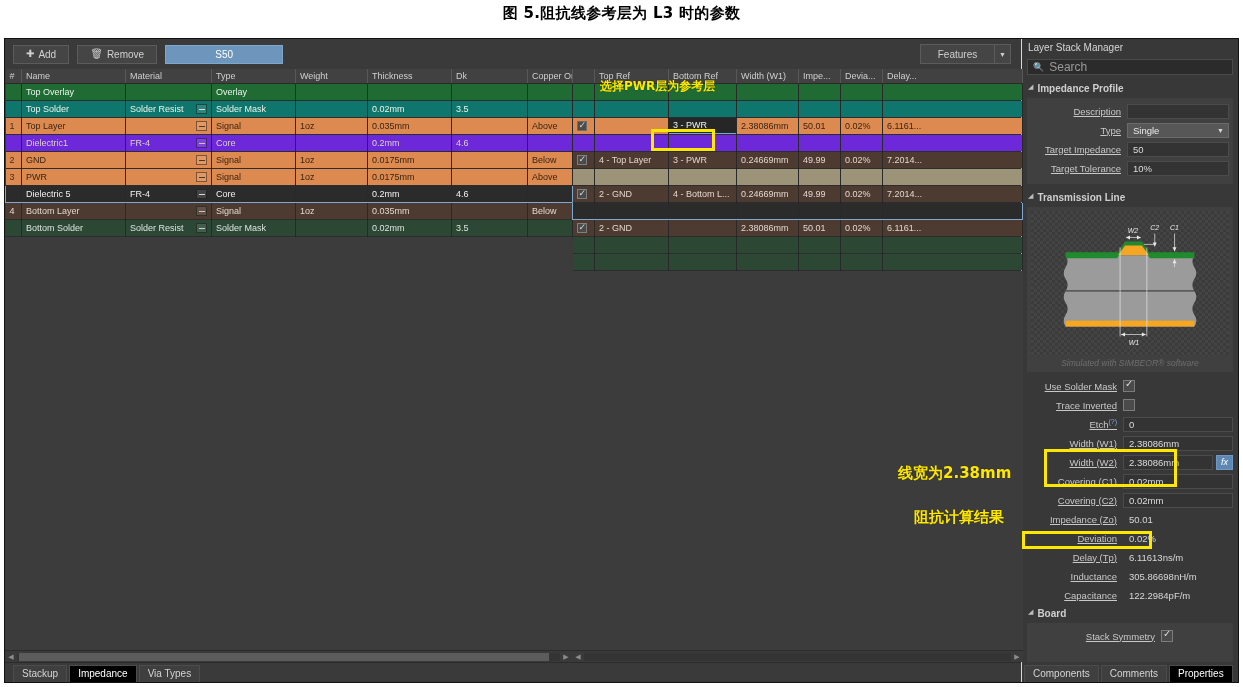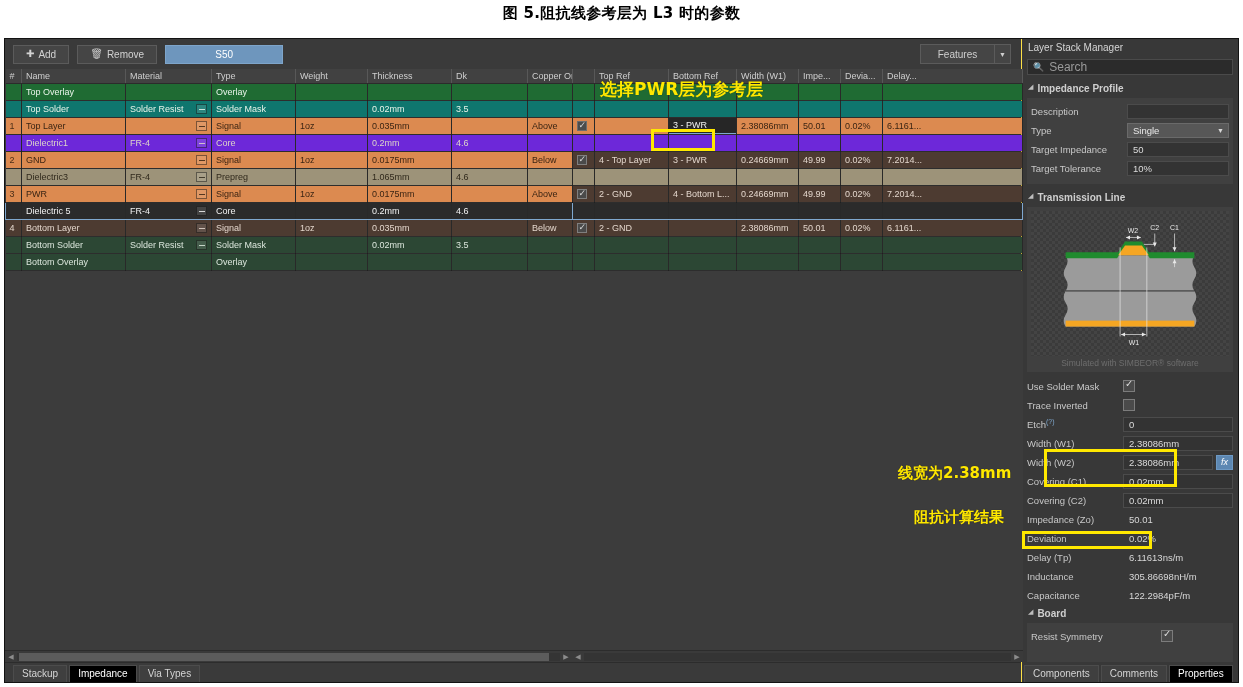--- a/index.html
+++ b/index.html
@@ -222,21 +222,21 @@
   .sect-header {
     font-size:10px; color:#cfcfcf; font-weight:bold;
     padding:2px 0 2px 6px;
     display:flex; align-items:flex-start; gap:4px;
     cursor:pointer;
   }
   .sect-header .tri { font-size:7px; color:#bdbdbd; }
   .sect-body { background:#404040; margin:2px 5px 6px 5px; padding:5px 4px; }
 
   .frow { display:flex; align-items:center; height:16px; margin-bottom:3px; }
-  .flabel { font-size:9.5px; color:#c8c8c8; padding-right:6px; flex:none; }
+  .flabel { font-size:9.5px; color:#c8c8c8; text-align:right; padding-right:6px; flex:none;text-decoration:underline; }
   .fval {
     flex:1; height:15px; background:#333333; border:1px solid #4b4b4b;
     font-size:9.5px; color:#dcdcdc; display:flex; align-items:center; padding-left:5px;
   }
   .fval.plain { background:transparent; border:none; color:#d8d8d8; padding-left:6px; }
   .fsel {
     flex:1; height:15px; background:#575757; border:1px solid #6a6a6a;
     font-size:9.5px; color:#eaeaea; display:flex; align-items:center;
     justify-content:space-between; padding:0 4px 0 5px;
   }
@@ -246,21 +246,21 @@
   .fx {
     width:17px; height:15px; margin-left:3px; flex:none;
     background:#5d88b3; border:1px solid #6d99c4;
     font-size:9px; font-style:italic; color:#ffffff;
     display:flex; align-items:center; justify-content:center;
   }
   .sup { font-size:7px; color:#7fa8cf; vertical-align:super; }
 
   
   #tl-box {
-    background:#404040; margin:2px 5px 6px 5px; padding:4px;
+    background:#404040; margin:2px 5px 6px 5px; padding:4px;font-style:italic;
   }
   #tl-canvas {
     height:145px; position:relative;
     background-color:#3b3b3b;
     background-image:
       linear-gradient(45deg, #444 25%, transparent 25%, transparent 75%, #444 75%),
       linear-gradient(45deg, #444 25%, transparent 25%, transparent 75%, #444 75%);
     background-size:6px 6px;
     background-position:0 0, 3px 3px;
   }
@@ -395,33 +395,20 @@
                   <td>
                     <span style="float:left"></span>
                     <span class="matbox" style="float:right"></span>
                   </td>
                   <td>Signal</td>
                   <td>1oz</td>
                   <td>0.0175mm</td>
                   <td></td>
                   <td>Below</td>
                 </tr>
-                <tr class="r-prepreg">
-                  <td class="numcell"></td>
-                  <td>Dielectric3</td>
-                  <td>
-                    <span style="float:left">FR-4</span>
-                    <span class="matbox" style="float:right"></span>
-                  </td>
-                  <td>Prepreg</td>
-                  <td></td>
-                  <td>1.065mm</td>
-                  <td>4.6</td>
-                  <td></td>
-                </tr>
                 <tr class="r-signal">
                   <td class="numcell">3</td>
                   <td>PWR</td>
                   <td>
                     <span style="float:left"></span>
                     <span class="matbox" style="float:right"></span>
                   </td>
                   <td>Signal</td>
                   <td>1oz</td>
                   <td>0.0175mm</td>
@@ -458,30 +445,20 @@
                   <td class="numcell"></td>
                   <td>Bottom Solder</td>
                   <td>
                     <span style="float:left">Solder Resist</span>
                     <span class="matbox" style="float:right"></span>
                   </td>
                   <td>Solder Mask</td>
                   <td></td>
                   <td>0.02mm</td>
                   <td>3.5</td>
-                  <td></td>
-                </tr>
-                <tr class="r-overlay2">
-                  <td class="numcell"></td>
-                  <td>Bottom Overlay</td>
-                  <td></td>
-                  <td>Overlay</td>
-                  <td></td>
-                  <td></td>
-                  <td></td>
                   <td></td>
                 </tr>
               </tbody>
           </table>
           <div style="flex:1; background:#3c3c3c;"></div>
           <div class="hscroll">
             <div class="arrow">◀</div>
             <div class="track">
               <div class="thumb" style="left:2px; width:530px;"></div>
             </div>
@@ -766,34 +743,34 @@
           <div class="fval plain">122.2984pF/m</div>
         </div>
       </div>
 
       <div class="sect-header" style="">
         <span class="tri">◢</span>
         <span>Board</span>
       </div>
       <div class="sect-body" style="margin-bottom:0; flex:1;">
         <div class="frow">
-          <div class="flabel" style="width:130px">Resist Symmetry</div>
+          <div class="flabel" style="width:130px">Stack Symmetry</div>
           <div class="fcheck on"></div>
         </div>
       </div>
 
       <div id="panel-tabs" style="height:20px; background:#383838; display:flex; align-items:flex-end; gap:2px; padding-left:2px;">
           <div class="btab">Components</div>
           <div class="btab">Comments</div>
           <div class="btab active">Properties</div>
         </div>
     </div>
   </div>
 
-  <div class="anno" style="left:600px; top:78px; font-size:17px;">选择PWR层为参考层</div>
+  <div class="anno" style="left:600px; top:78px; font-size:12px;">选择PWR层为参考层</div>
   <div class="hibox" style="left:651px; top:129px; width:64px; height:22px;"></div>
 
   <div class="anno" style="left:898px; top:464px; font-size:15px;">线宽为2.38mm</div>
   <div class="hibox" style="left:1044px; top:449px; width:133px; height:38px;"></div>
 
   <div class="anno" style="left:914px; top:508px; font-size:15px;">阻抗计算结果</div>
   <div class="hibox" style="left:1022px; top:531px; width:130px; height:18px;"></div>
 </div>
 
 </body></html>

